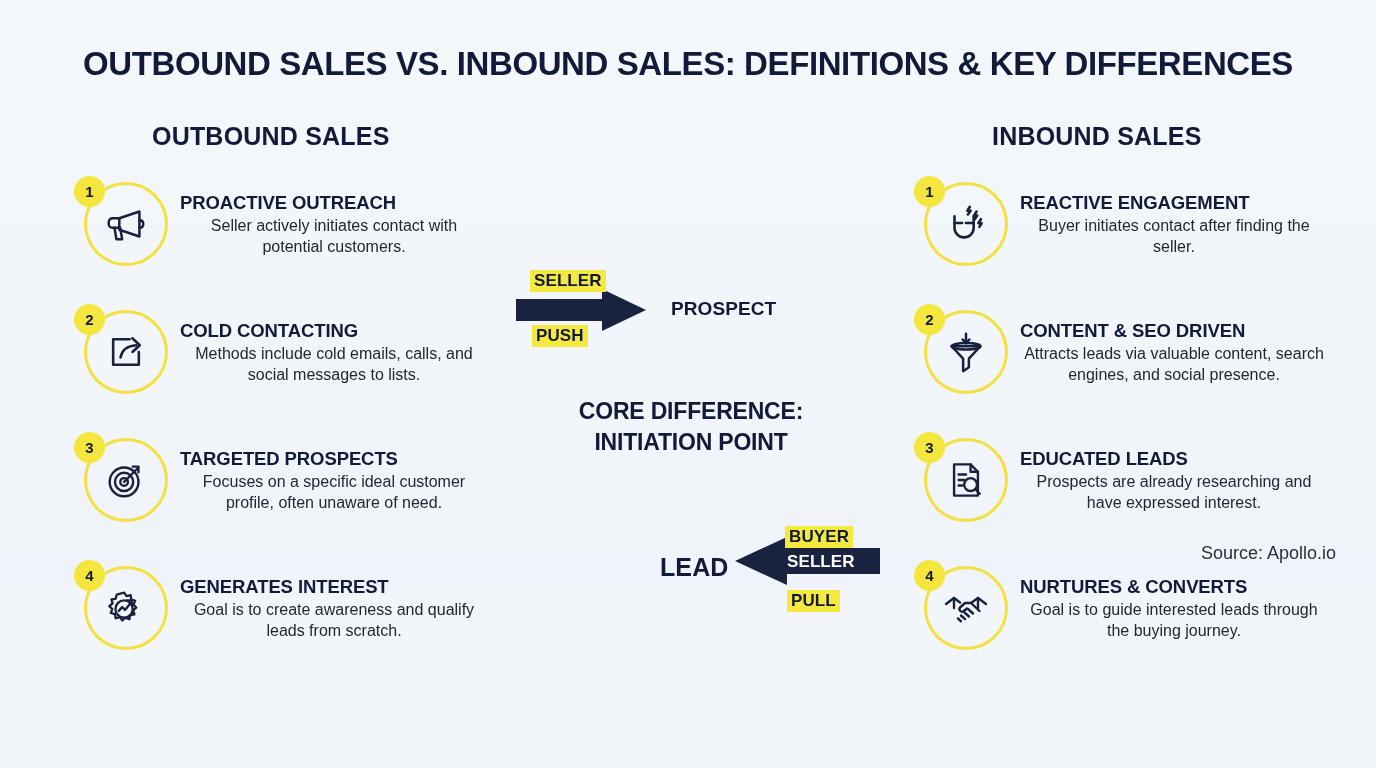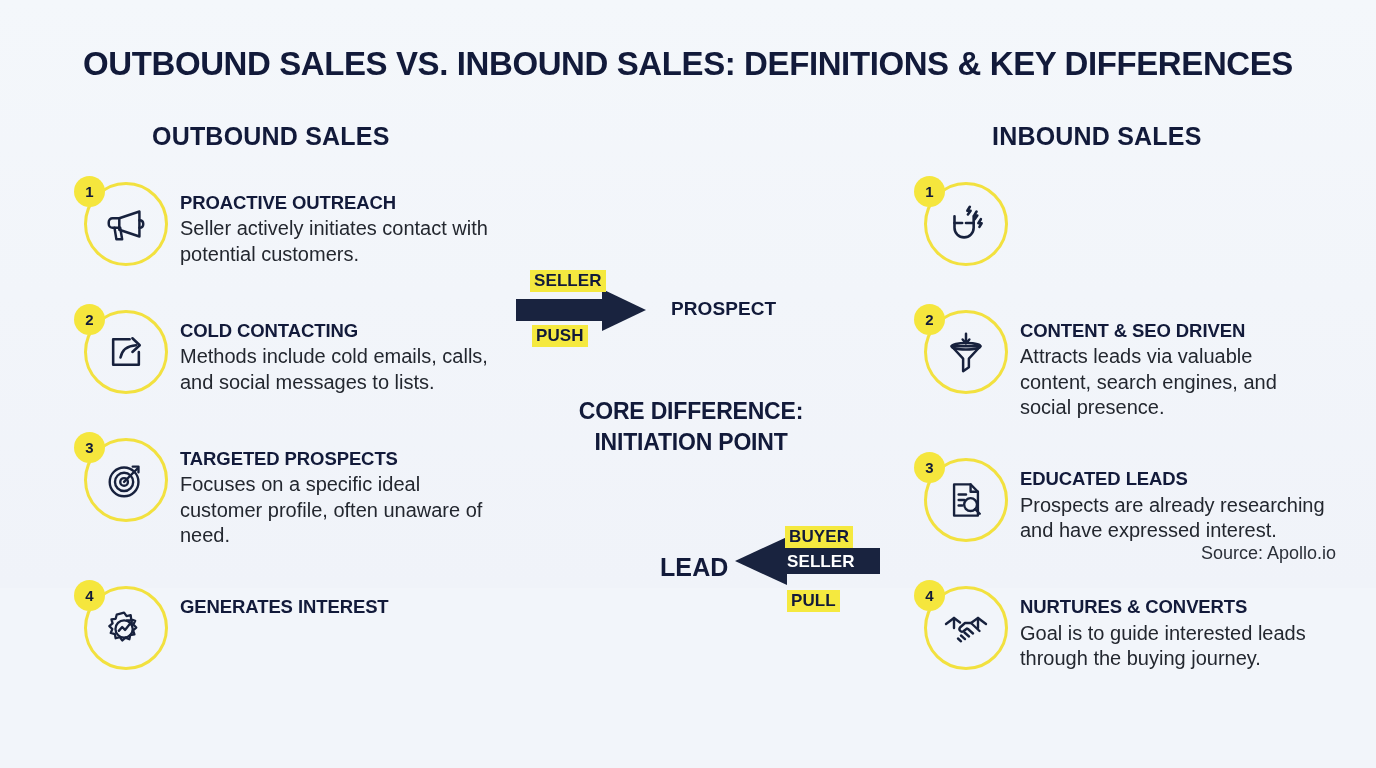--- a/index.html
+++ b/index.html
@@ -133,23 +133,24 @@
     font-size: 18.5px;
     font-weight: 700;
     color: #121a3a;
     text-transform: uppercase;
     letter-spacing: -0.1px;
     line-height: 1.15;
     margin-bottom: 3px;
     white-space: nowrap;
   }
   .item-desc {
-    font-size: 20px;
+    font-size: 16px;
     color: #23272f;
     line-height: 1.27;
+    text-align: center;
   }
 
   
   .center {
     position: absolute;
     left: 480px;
     top: 0;
     width: 420px;
     height: 768px;
   }
@@ -367,20 +368,21 @@
           <svg width="46" height="46" viewBox="0 0 48 48" fill="none" stroke="#17213d" stroke-width="2.4" stroke-linecap="round" stroke-linejoin="round">
             <path d="M22 8l2.6 3.6 4.3-1 .5 4.4 4.2 1.4-1.9 4 3 3.2-3.3 2.9 1.4 4.2-4.4.7-.9 4.3-4.1-1.7-3.2 3-2.7-3.5-4.3 1.2-.8-4.4-4.3-1.1 1.6-4.1-3.1-3.1 3.4-2.8-1.2-4.3 4.4-.5 1.1-4.3z"></path>
             <circle cx="22" cy="25" r="9"></circle>
             <path d="M16.5 27l3.5-4 3 3 6-7.5"></path>
             <path d="M25 16h5v5"></path>
           </svg>
         </div>
       </div>
       <div class="item-text">
         <div class="item-title">GENERATES INTEREST</div>
+        <div class="item-desc">Goal is to create awareness and qualify leads from scratch.</div>
       </div>
     </div>
 
   </div>
 
   <div class="col" id="col-right">
 
     <div class="item">
       <div class="badge-wrap">
         <div class="ring"></div>
@@ -388,20 +390,24 @@
         <div class="icon-holder">
           <svg width="46" height="46" viewBox="0 0 48 48" fill="none" stroke="#17213d" stroke-width="2.7" stroke-linecap="round" stroke-linejoin="round">
             <path d="M12 16v12a10 10 0 0 0 20 0V16"></path>
             <path d="M12 23h8"></path>
             <path d="M24 23h8"></path>
             <path d="M28 6l-2.6 4.2h3.4L26 14"></path>
             <path d="M35 11l-2.6 4.2h3.4L33 19"></path>
             <path d="M39.5 19l-2.6 4.2h3.4L38 27"></path>
           </svg>
         </div>
+      </div>
+      <div class="item-text">
+        <div class="item-title">REACTIVE ENGAGEMENT</div>
+        <div class="item-desc">Buyer initiates contact after finding the seller.</div>
       </div>
     </div>
 
     <div class="item">
       <div class="badge-wrap">
         <div class="ring"></div>
         <div class="num-badge">2</div>
         <div class="icon-holder">
           <svg width="46" height="46" viewBox="0 0 48 48" fill="none" stroke="#17213d" stroke-width="2.6" stroke-linecap="round" stroke-linejoin="round">
             <path d="M9 18h30L27 31v9l-6 4v-13z"></path>

